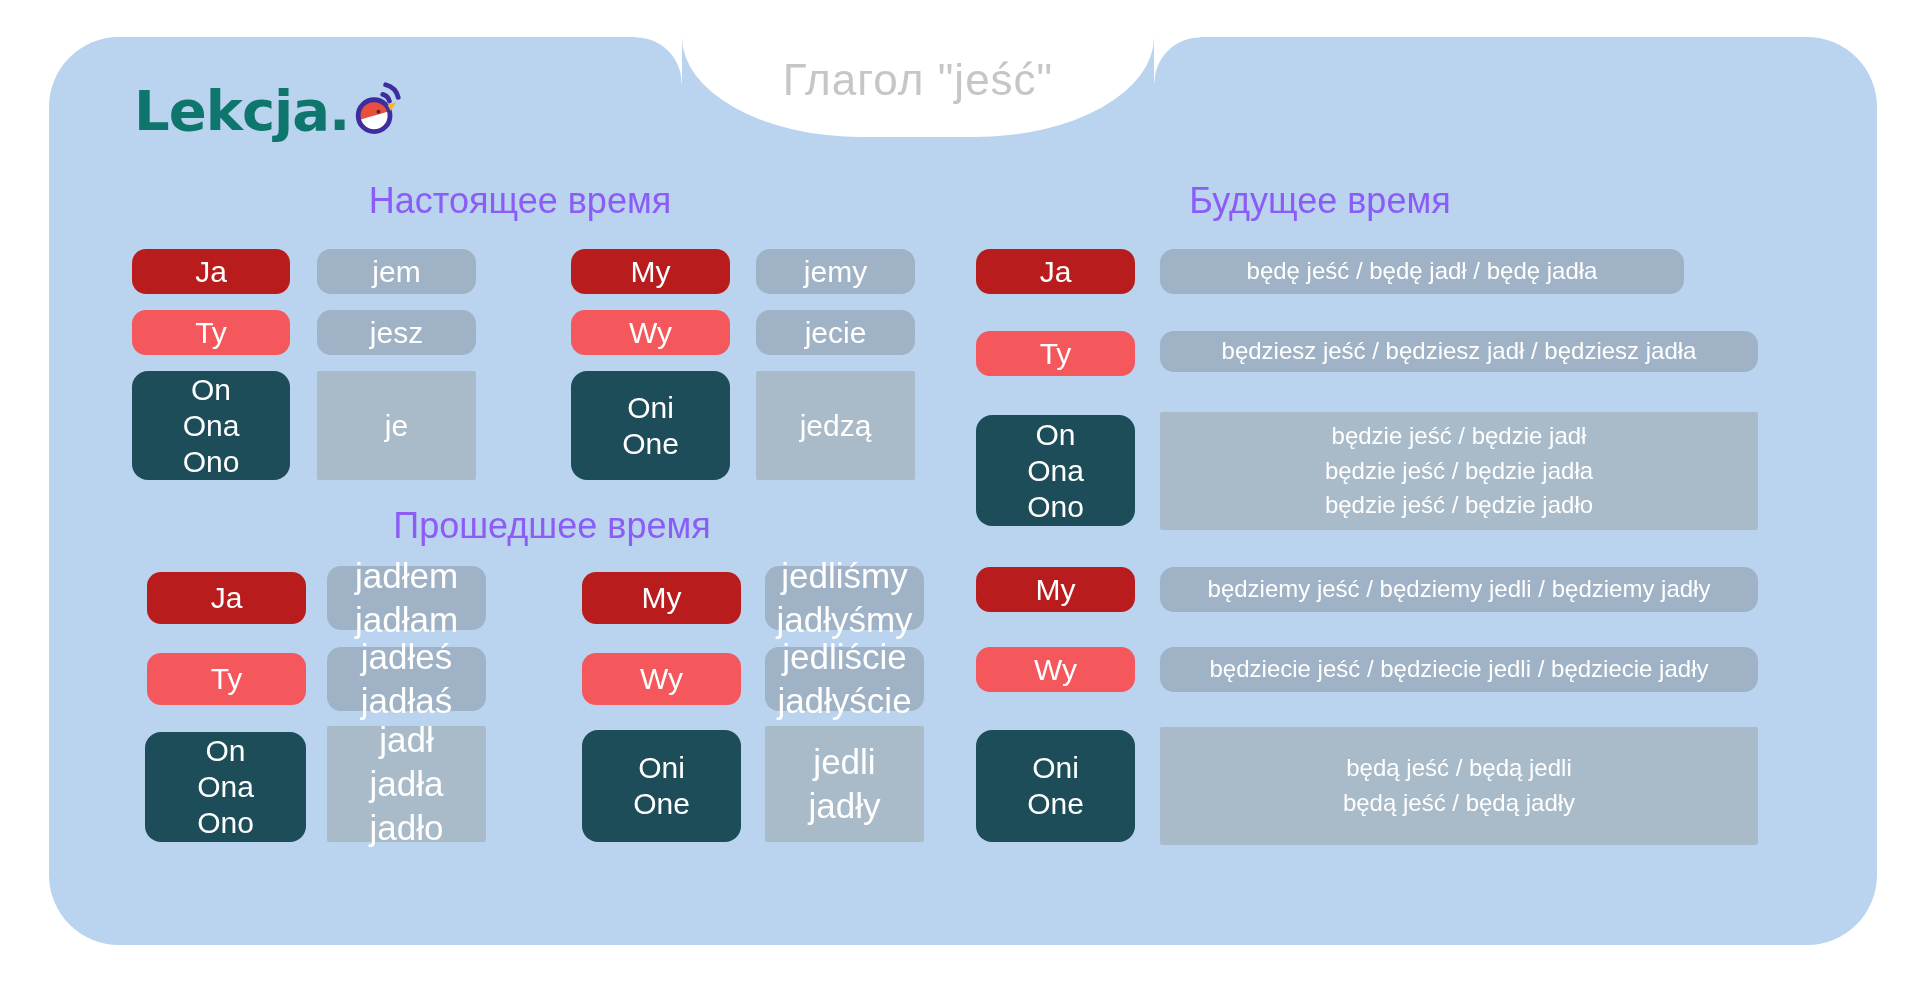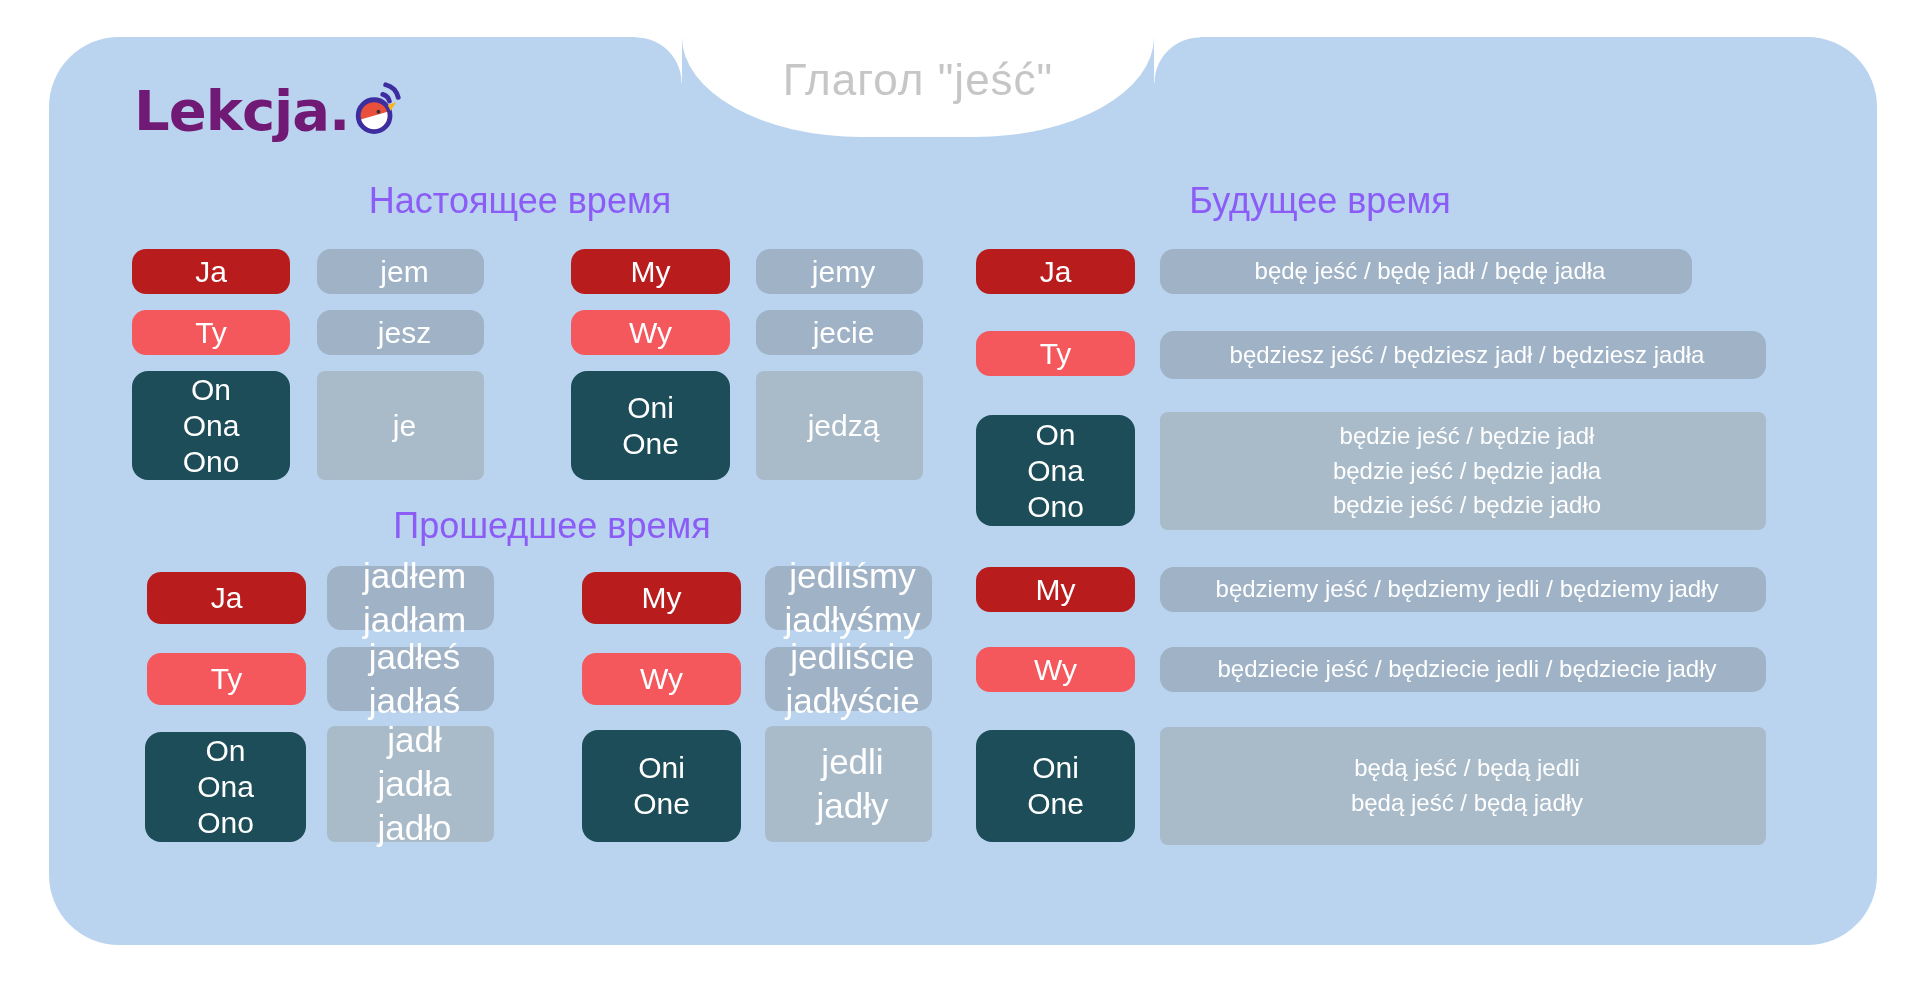--- a/index.html
+++ b/index.html
@@ -10,33 +10,33 @@
   
   .notch{position:absolute;left:682px;top:37px;width:472px;height:100px;background:#ffffff;
          border-radius:0 0 180px 180px / 0 0 100px 100px;
          display:flex;align-items:center;justify-content:center;}
   .notch-fillet{position:absolute;top:37px;width:46px;height:46px;}
   .notch-fillet.left{left:636px;background:radial-gradient(circle at 0 100%, rgba(255,255,255,0) 45px, #ffffff 46px);}
   .notch-fillet.right{left:1154px;background:radial-gradient(circle at 100% 100%, rgba(255,255,255,0) 45px, #ffffff 46px);}
   .page-title{font-size:44px;color:#c6c6c6;letter-spacing:1px;padding-bottom:14px;}
   
   .logo{position:absolute;left:134px;top:74px;display:flex;align-items:center;
-        font-family:"DejaVu Sans",sans-serif;font-weight:bold;font-size:56px;color:#701a75;letter-spacing:-1px;}
+        font-family:"DejaVu Sans",sans-serif;font-weight:bold;font-size:56px;color:#0f766e;letter-spacing:-1px;}
   .logo .chick{margin:0 1px;position:relative;top:2px;}
   
   .heading{position:absolute;color:#8b5cf6;font-size:36px;white-space:nowrap;transform:translateX(-50%);}
   
   .pill,.box{position:absolute;border-radius:14px;display:flex;align-items:center;justify-content:center;
              color:#ffffff;text-align:center;white-space:pre-line;line-height:1.2;}
   .pill{font-size:30px;}
   .pill.orange{background:#b91c1c;}
   .pill.red{background:#f4575c;}
   .pill.teal{background:#1c4d58;border-radius:16px;}
-  .box{background:#9fb2c6;font-size:30px;padding-left:8px;}
-  .box.light{background:#a9bac9;border-radius:8px;}
+  .box{background:#9fb2c6;font-size:30px;}
+  .box.light{background:#a9bac9;border-radius:2px;}
   .box.past{font-size:35px;line-height:1.25;}
   .box.future{font-size:24px;line-height:1.45;white-space:pre-line;}
 </style>
 </head>
 <body>
 
 <div class="stage">
   <div class="card"></div>
   <div class="notch-fillet left"></div>
   <div class="notch-fillet right"></div>
@@ -102,21 +102,21 @@
   <div class="pill teal" style="left:582px;top:730px;width:159px;height:112px;">Oni
 One</div>
   <div class="box past light" style="left:765px;top:726px;width:159px;height:116px;">jedli
 jadły</div>
 
   <div class="heading" style="left:1320px;top:180px;">Будущее время</div>
 
   <div class="pill orange" style="left:976px;top:249px;width:159px;height:45px;">Ja</div>
   <div class="box future" style="left:1160px;top:249px;width:524px;height:45px;">będę jeść / będę jadł / będę jadła</div>
   <div class="pill red" style="left:976px;top:331px;width:159px;height:45px;">Ty</div>
-  <div class="box future" style="left:1160px;top:331px;width:598px;height:48px;">będziesz jeść / będziesz jadł / będziesz jadła</div>
+  <div class="box future" style="left:1160px;top:331px;width:598px;height:41px;">będziesz jeść / będziesz jadł / będziesz jadła</div>
   <div class="pill teal" style="left:976px;top:415px;width:159px;height:111px;">On
 Ona
 Ono</div>
   <div class="box future light" style="left:1160px;top:412px;width:598px;height:118px;">będzie jeść / będzie jadł
 będzie jeść / będzie jadła
 będzie jeść / będzie jadło</div>
   <div class="pill orange" style="left:976px;top:567px;width:159px;height:45px;">My</div>
   <div class="box future" style="left:1160px;top:567px;width:598px;height:45px;">będziemy jeść / będziemy jedli / będziemy jadły</div>
   <div class="pill red" style="left:976px;top:647px;width:159px;height:45px;">Wy</div>
   <div class="box future" style="left:1160px;top:647px;width:598px;height:45px;">będziecie jeść / będziecie jedli / będziecie jadły</div>

